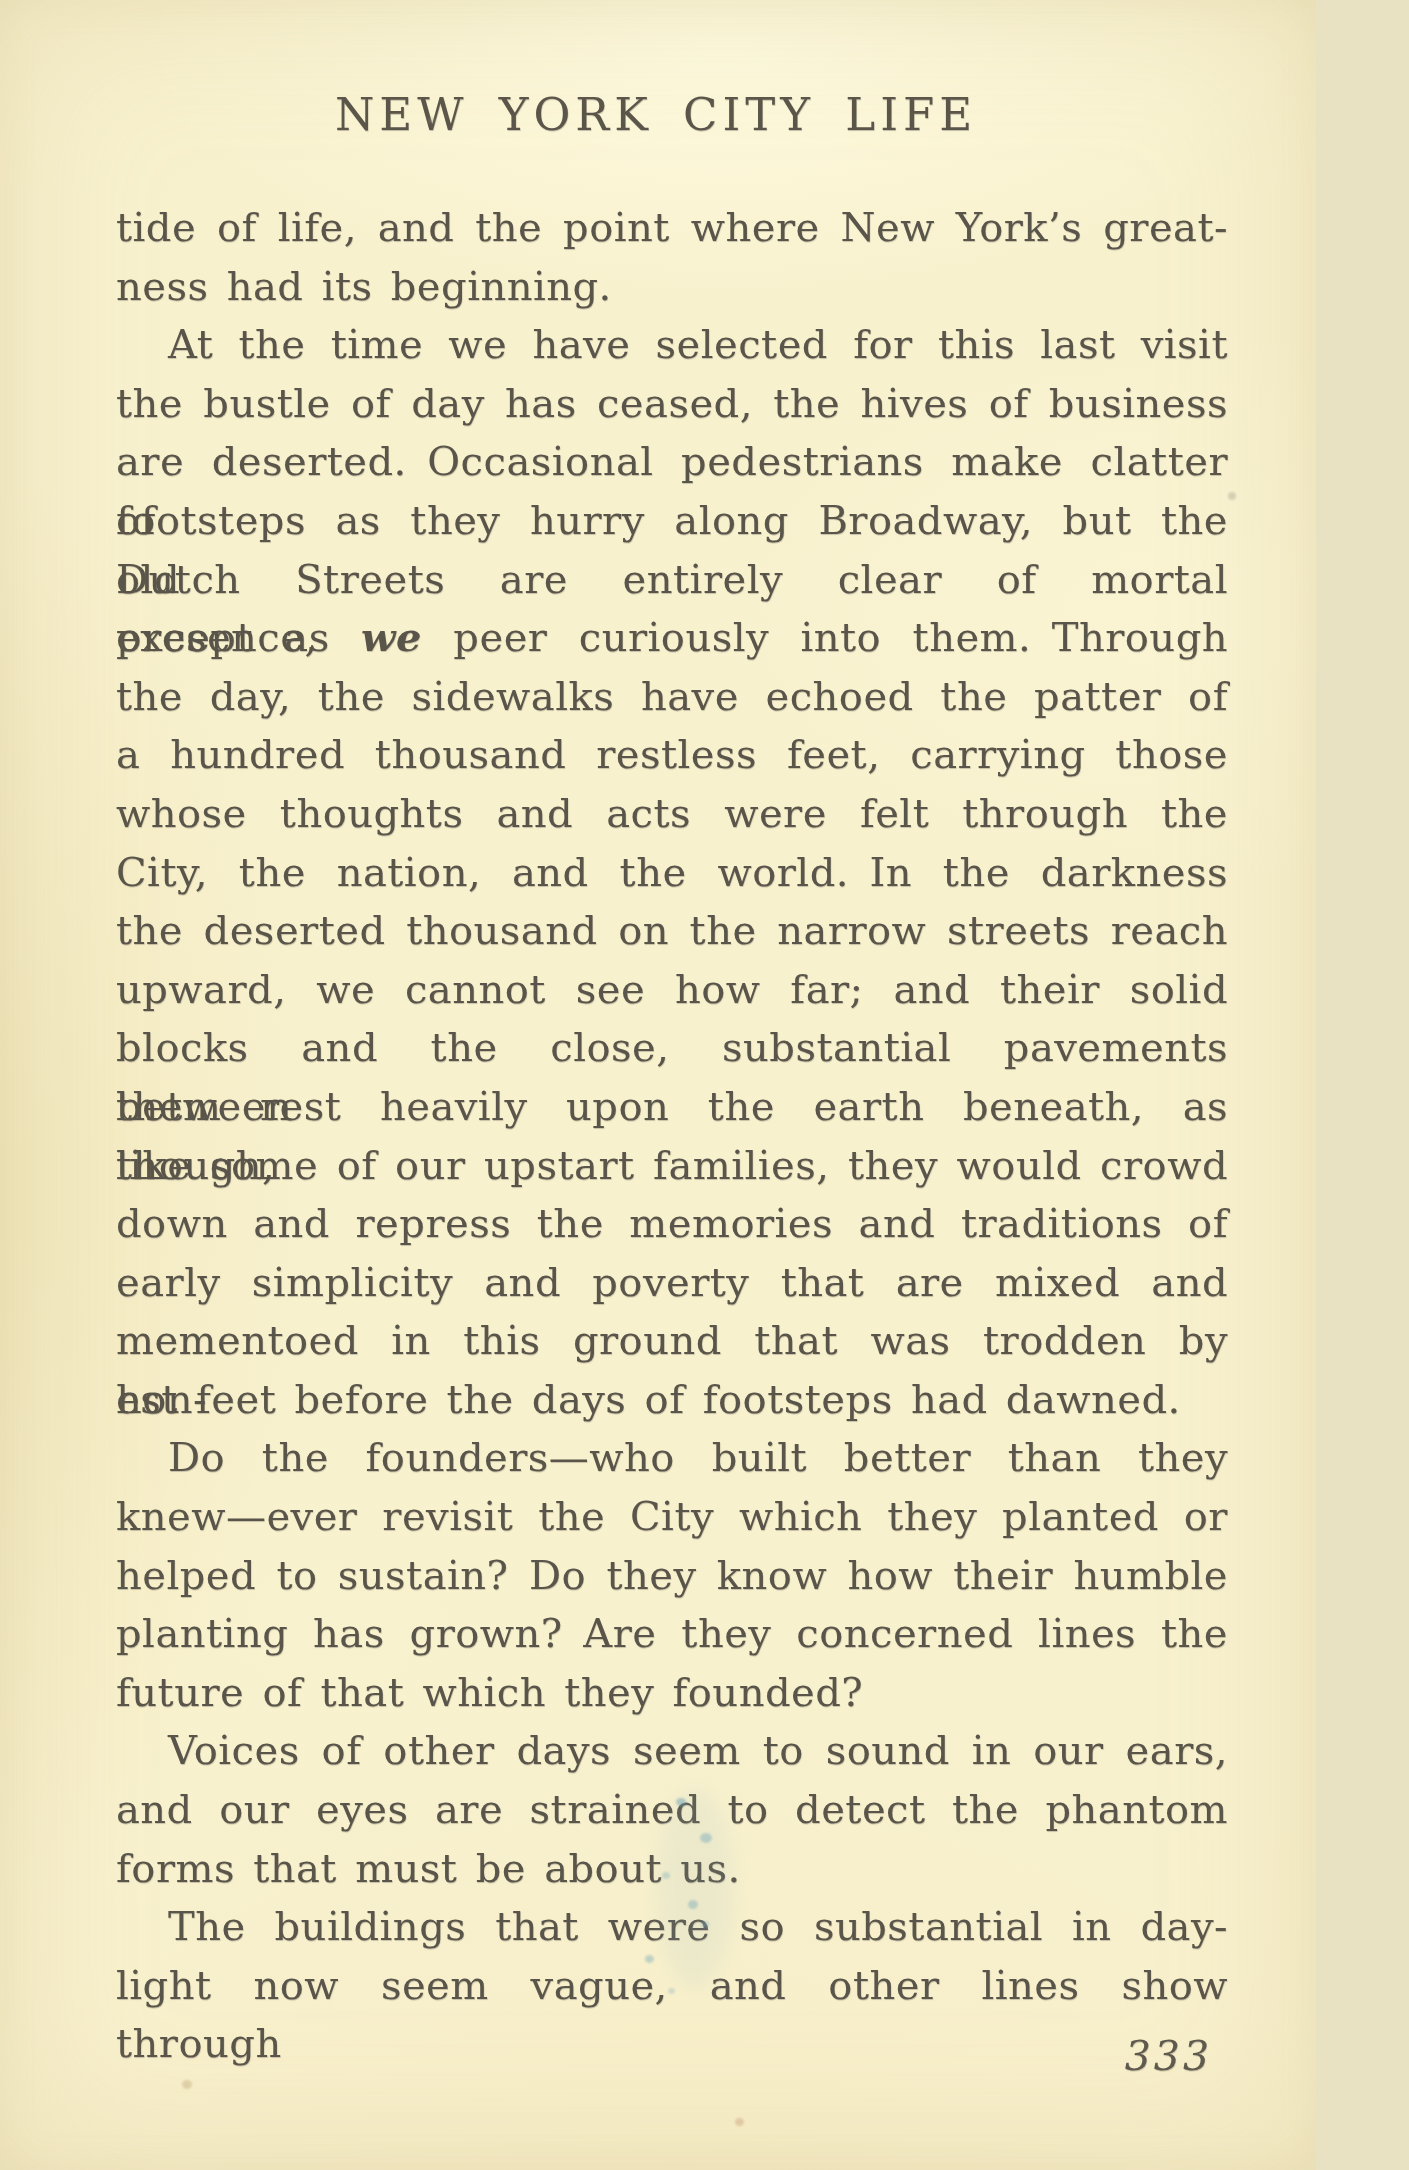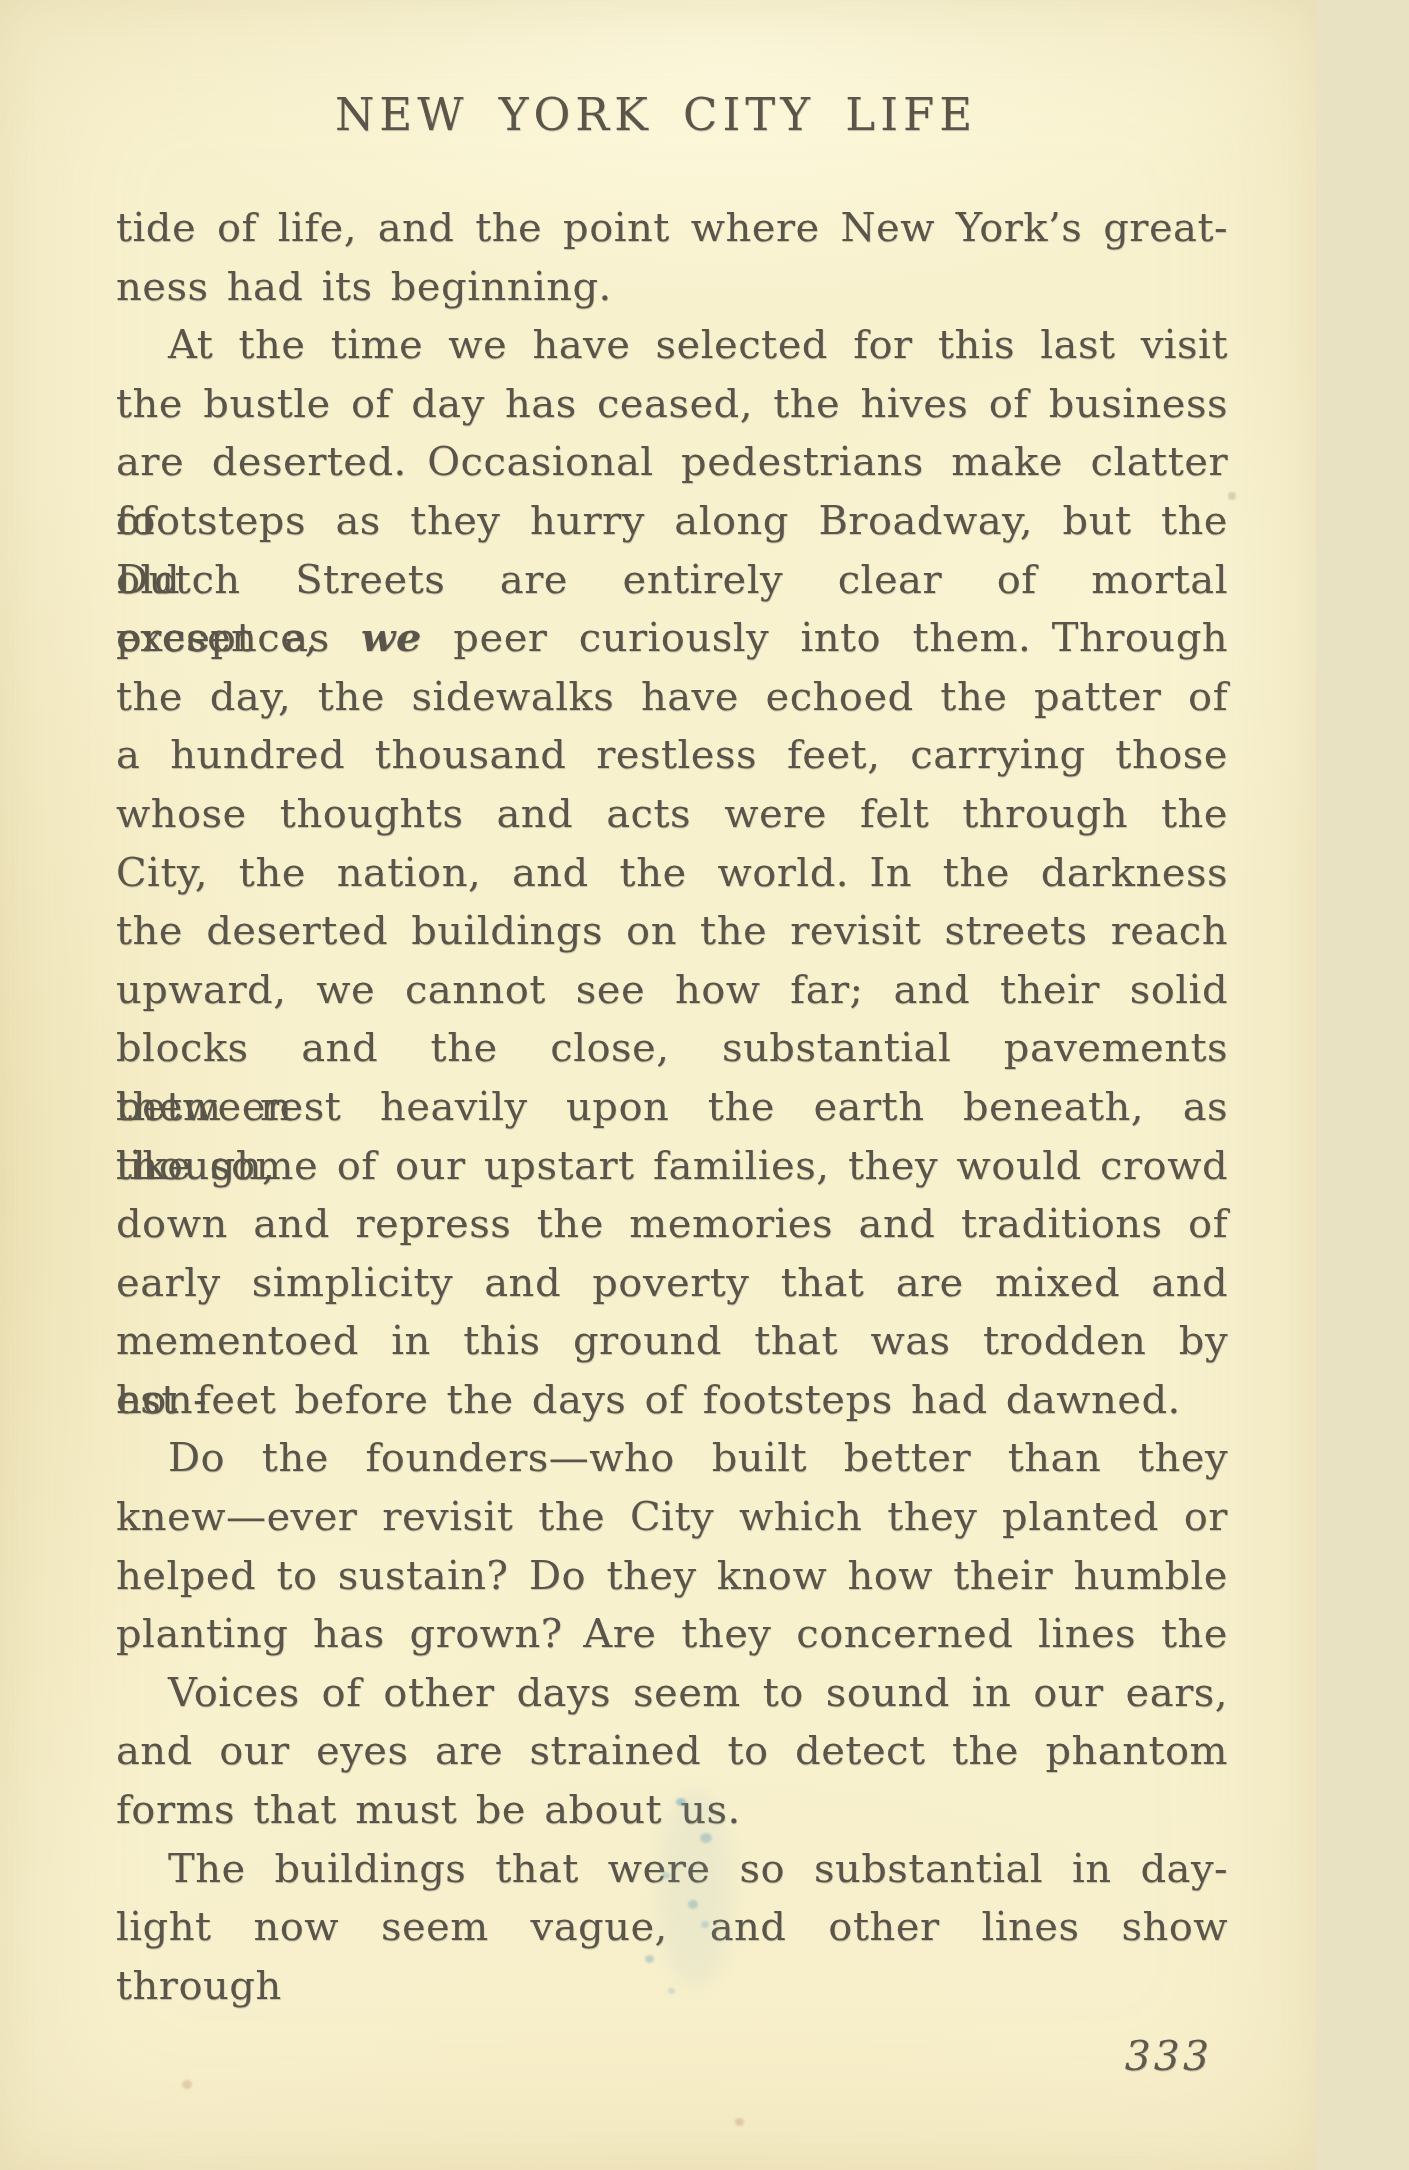--- a/index.html
+++ b/index.html
@@ -62,33 +62,34 @@
       <div class="line ind"><span>At the time we have selected for this last visit</span></div>
       <div class="line"><span>the bustle of day has ceased, the hives of business</span></div>
       <div class="line"><span>are deserted. Occasional pedestrians make clatter of</span></div>
       <div class="line"><span>footsteps as they hurry along Broadway, but the old</span></div>
       <div class="line"><span>Dutch Streets are entirely clear of mortal presence,</span></div>
       <div class="line"><span>except as </span><i>we</i><span> peer curiously into them. Through</span></div>
       <div class="line"><span>the day, the sidewalks have echoed the patter of</span></div>
       <div class="line"><span>a hundred thousand restless feet, carrying those</span></div>
       <div class="line"><span>whose thoughts and acts were felt through the</span></div>
       <div class="line"><span>City, the nation, and the world. In the darkness</span></div>
-      <div class="line"><span>the deserted buildings on the revisit streets reach</span></div>
+      <div class="line"><span>the deserted thousand on the narrow streets reach</span></div>
       <div class="line"><span>upward, we cannot see how far; and their solid</span></div>
       <div class="line"><span>blocks and the close, substantial pavements between</span></div>
       <div class="line"><span>them rest heavily upon the earth beneath, as though,</span></div>
       <div class="line"><span>like some of our upstart families, they would crowd</span></div>
       <div class="line"><span>down and repress the memories and traditions of</span></div>
       <div class="line"><span>early simplicity and poverty that are mixed and</span></div>
       <div class="line"><span>mementoed in this ground that was trodden by hon-</span></div>
       <div class="line end"><span>est feet before the days of footsteps had dawned.</span></div>
       <div class="line ind"><span>Do the founders—who built better than they</span></div>
       <div class="line"><span>knew—ever revisit the City which they planted or</span></div>
       <div class="line"><span>helped to sustain? Do they know how their humble</span></div>
       <div class="line"><span>planting has grown? Are they concerned lines the</span></div>
+      <div class="line end"><span>future of that which they founded?</span></div>
       <div class="line ind"><span>Voices of other days seem to sound in our ears,</span></div>
       <div class="line"><span>and our eyes are strained to detect the phantom</span></div>
       <div class="line end"><span>forms that must be about us.</span></div>
       <div class="line ind"><span>The buildings that were so substantial in day-</span></div>
       <div class="line"><span>light now seem vague, and other lines show through</span></div>
     </div>
 
   <div class="page-number">333</div>
 <div class="artifact" style="left: 655px; top: 1788px; width: 80px; height: 200px; background: rgb(143, 182, 196); opacity: 0.1; filter: blur(8px);"></div>
     <div class="artifact" style="left: 676px; top: 1798px; width: 10px; height: 8px; background: rgb(111, 163, 181); opacity: 0.5; filter: blur(1px);"></div>

